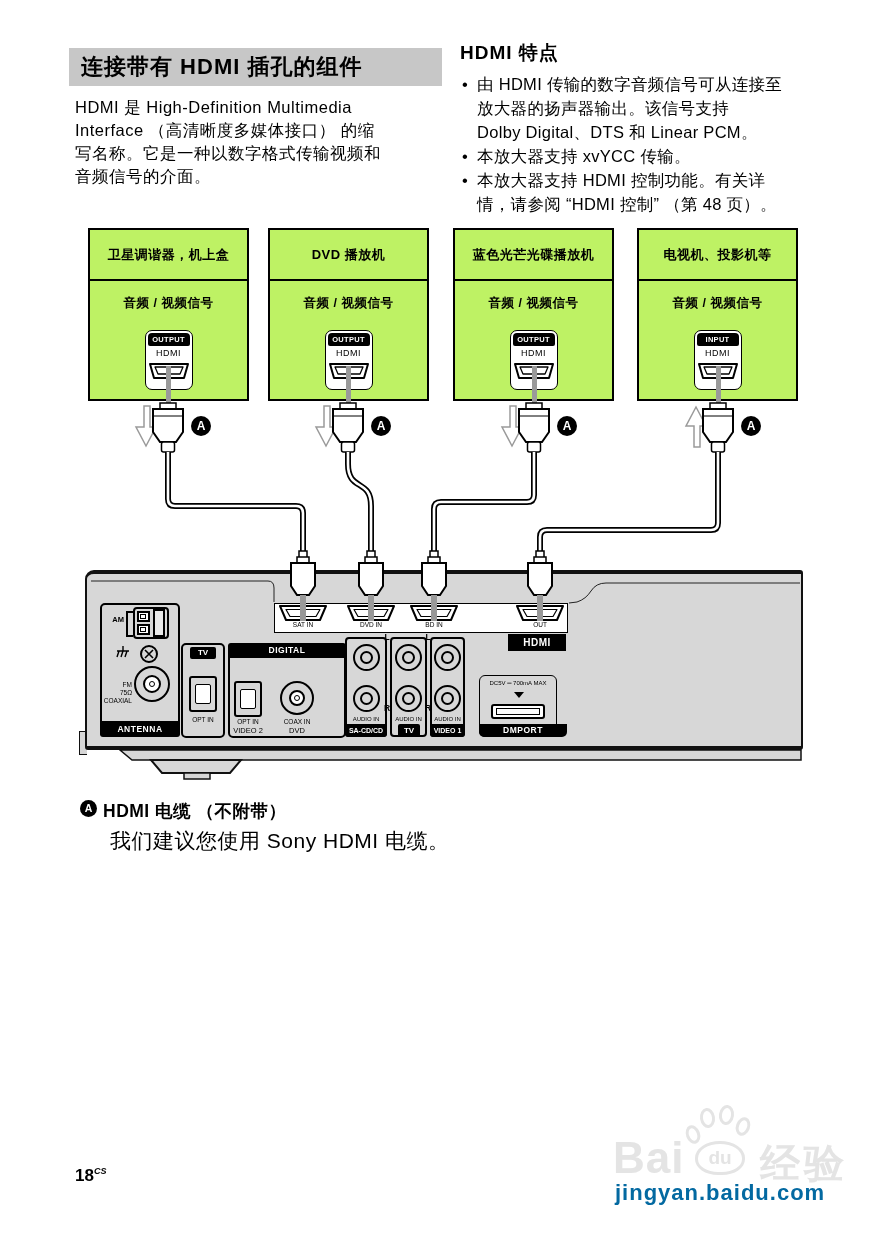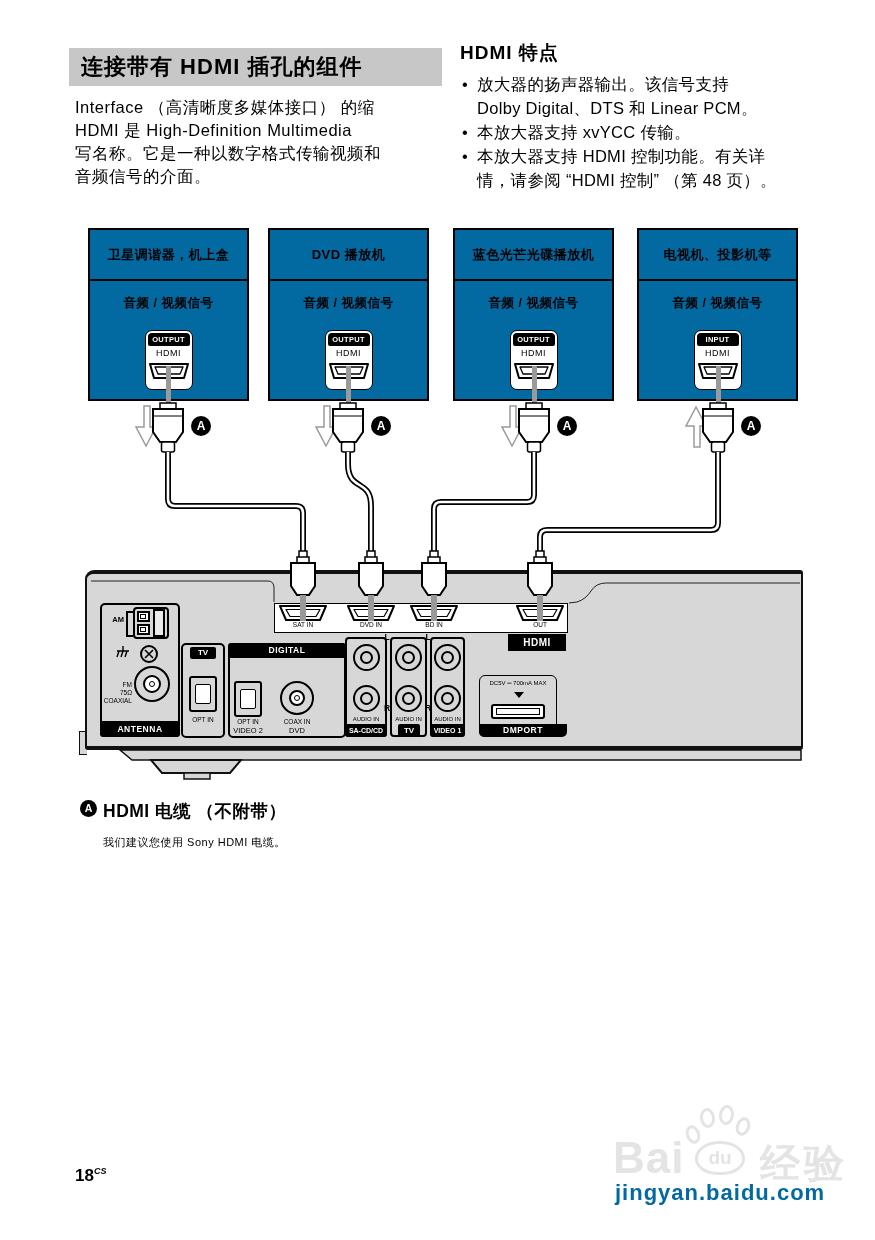--- a/index.html
+++ b/index.html
@@ -9,21 +9,21 @@
   
   .title-bar{left:69px;top:48px;width:373px;height:38px;background:#c7c7c7;
              display:flex;align-items:center;padding-left:12px;box-sizing:border-box;
              font-size:22px;font-weight:bold;letter-spacing:1px;}
   .intro{left:75px;top:96px;width:375px;font-size:16.5px;line-height:23px;letter-spacing:.5px;}
   .right-col{left:460px;top:40px;width:390px;}
   .feat-heading{font-size:19px;font-weight:bold;letter-spacing:1px;margin-bottom:6px;}
   .feat-item{position:relative;padding-left:17px;font-size:16.5px;line-height:24px;letter-spacing:.3px;}
   .feat-item .dot{position:absolute;left:2px;top:0;}
   
-  .device-box{top:228px;width:161px;height:173px;border:2px solid #000;background:#0369a1;box-sizing:border-box;}
+  .device-box{top:228px;width:161px;height:173px;border:2px solid #000;background:#bef264;box-sizing:border-box;}
   .dev-title{height:49px;border-bottom:2px solid #000;display:flex;align-items:center;justify-content:center;
              font-size:13px;font-weight:bold;letter-spacing:.5px;}
   .dev-signal{height:44px;display:flex;align-items:center;justify-content:center;
               font-size:12.5px;font-weight:bold;letter-spacing:.5px;}
   .hdmi-conn{position:relative;width:48px;height:60px;margin:5px auto 0;border:1.5px solid #000;
              border-radius:7px;background:#fff;box-sizing:border-box;}
   .conn-dir{position:absolute;left:2px;right:2px;top:2px;height:13px;background:#000;color:#fff;
             border-radius:4px 4px 2px 2px;font-size:7.5px;font-weight:bold;text-align:center;
             line-height:13px;letter-spacing:.3px;}
   .conn-port{position:absolute;left:0;top:17px;width:100%;text-align:center;font-size:9px;letter-spacing:.5px;}
@@ -41,49 +41,50 @@
   .tinylabel{font-size:6.5px;text-align:center;letter-spacing:0;z-index:3;line-height:8px;}
   .circ{border:2px solid #000;border-radius:50%;box-sizing:border-box;z-index:3;}
   .sq{border:2px solid #000;box-sizing:border-box;z-index:3;}
   .hdmi-strip{left:274px;top:603px;width:294px;height:30px;background:#fff;border:1.5px solid #000;
               box-sizing:border-box;z-index:3;}
   .strip-label{top:621px;width:50px;font-size:6.5px;text-align:center;z-index:4;}
   .lr{font-size:8.5px;font-weight:bold;z-index:4;width:10px;text-align:center;}
   .overlay-svg{left:0;top:0;z-index:6;pointer-events:none;}
   
   .legend-title{left:103px;top:799px;font-size:17.5px;font-weight:bold;letter-spacing:.5px;}
-  .legend-note{left:103px;top:827px;font-size:11px;letter-spacing:.5px;margin-top:8px;}
+  .legend-note{left:110px;top:827px;font-size:21px;letter-spacing:.5px;}
   .page-num{left:75px;top:1166px;font-size:17px;font-weight:bold;}
   .page-num sup{font-size:9px;font-style:italic;font-weight:bold;}
   
   .wm{color:#e4e4e4;z-index:0;}
   .wm-latin{font-size:44px;font-weight:bold;letter-spacing:1px;}
   .wm-cn{font-size:40px;font-weight:bold;letter-spacing:4px;}
   .wm-url{font-size:22px;font-weight:bold;letter-spacing:1px;color:#0369a1;}
   .paw-part{position:absolute;border:3px solid #e4e4e4;border-radius:50%;box-sizing:border-box;background:#fff;}
 </style>
 </head>
 <body>
 
 <div class="page">
 
   <div class="abs title-bar">
     <span>连接带有 HDMI 插孔的组件</span>
   </div>
   <div class="abs intro">
+    <div>HDMI 是 High-Definition Multimedia</div>
     <div>Interface （高清晰度多媒体接口） 的缩</div>
-    <div>HDMI 是 High-Definition Multimedia</div>
     <div>写名称。它是一种以数字格式传输视频和</div>
     <div>音频信号的介面。</div>
   </div>
 
   <div class="abs right-col">
     <div class="feat-heading">HDMI 特点</div>
     <div class="feat-item">
       <span class="dot">•</span>
+      <div>由 HDMI 传输的数字音频信号可从连接至</div>
       <div>放大器的扬声器输出。该信号支持</div>
       <div>Dolby Digital、DTS 和 Linear PCM。</div>
     </div>
     <div class="feat-item">
       <span class="dot">•</span>
       <div>本放大器支持 xvYCC 传输。</div>
     </div>
     <div class="feat-item">
       <span class="dot">•</span>
       <div>本放大器支持 HDMI 控制功能。有关详</div>

